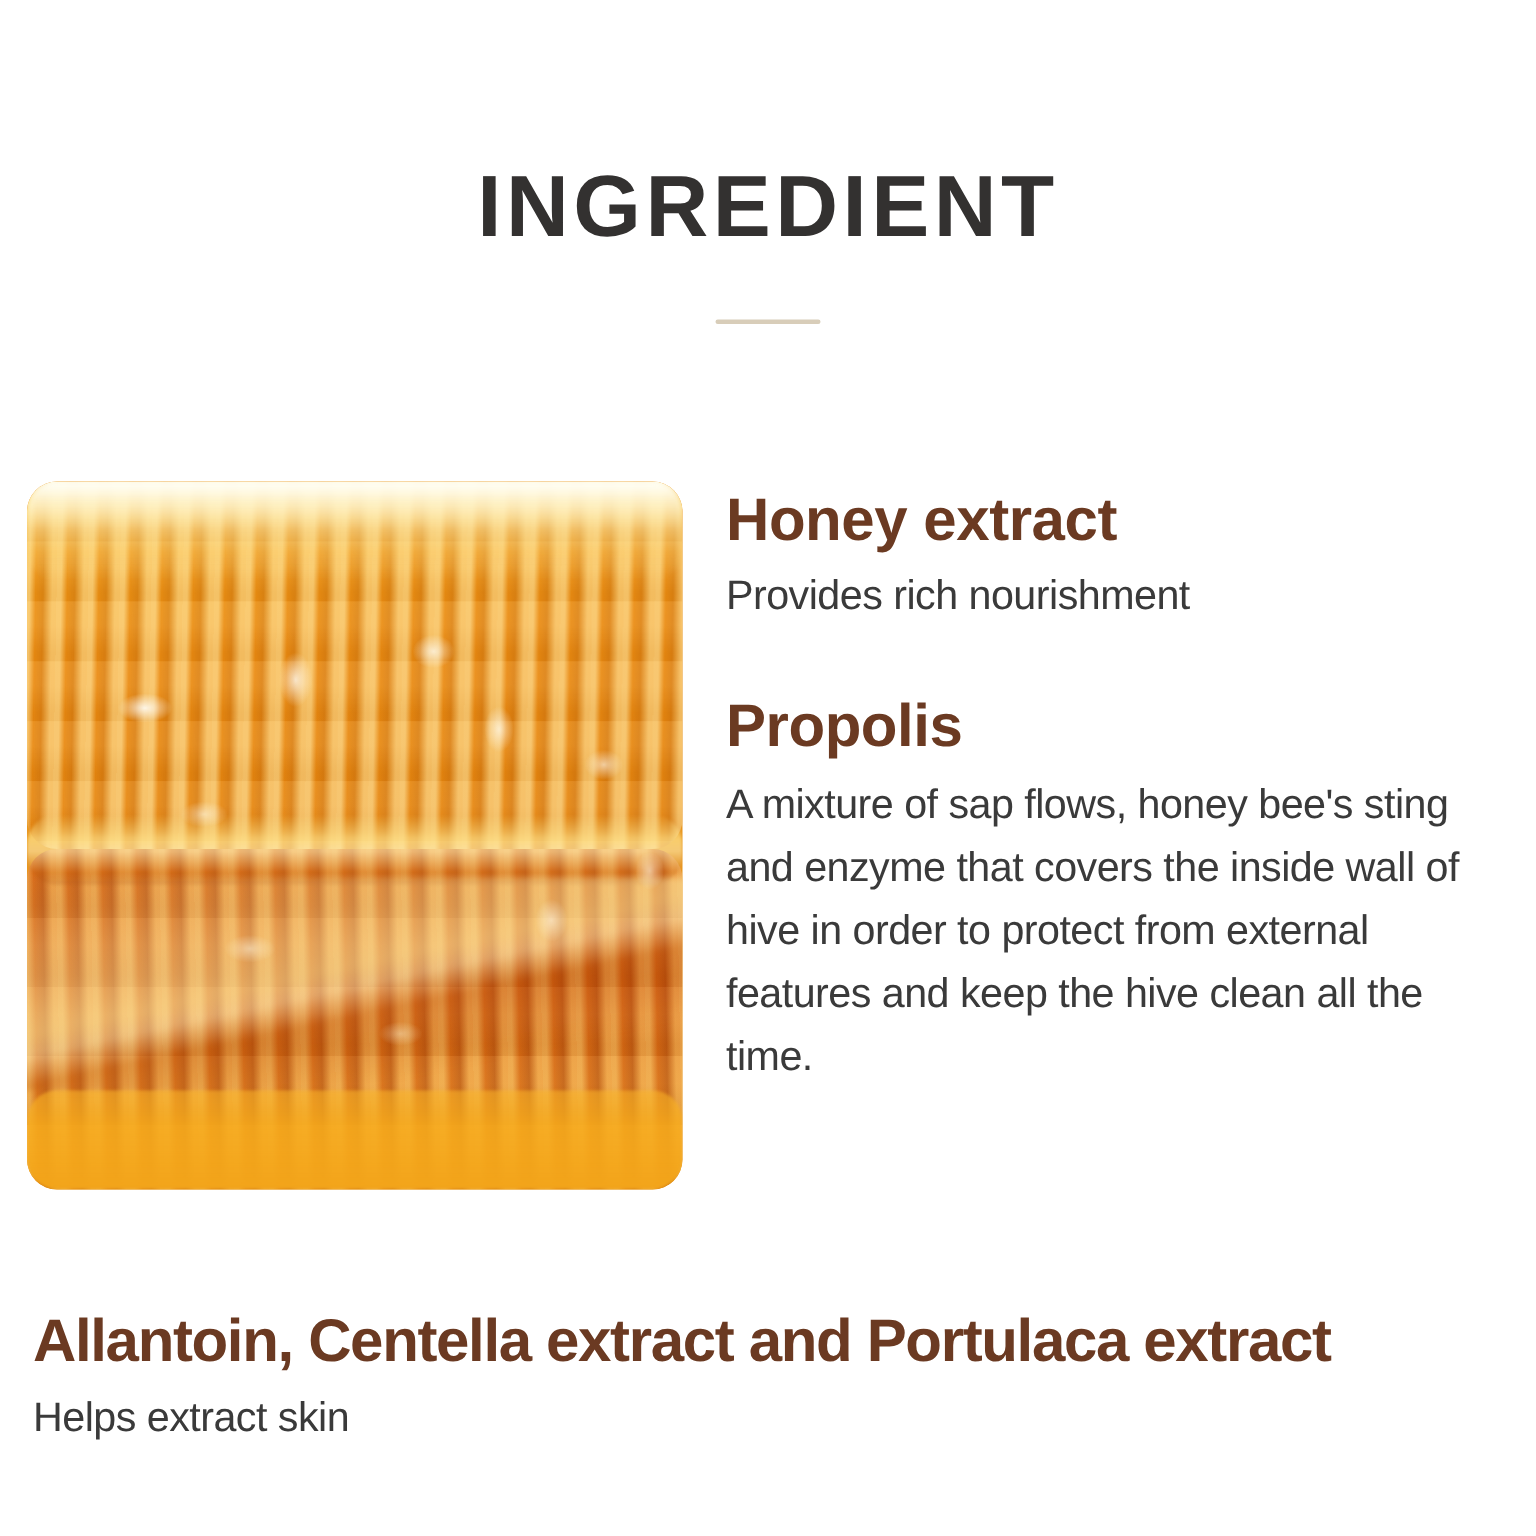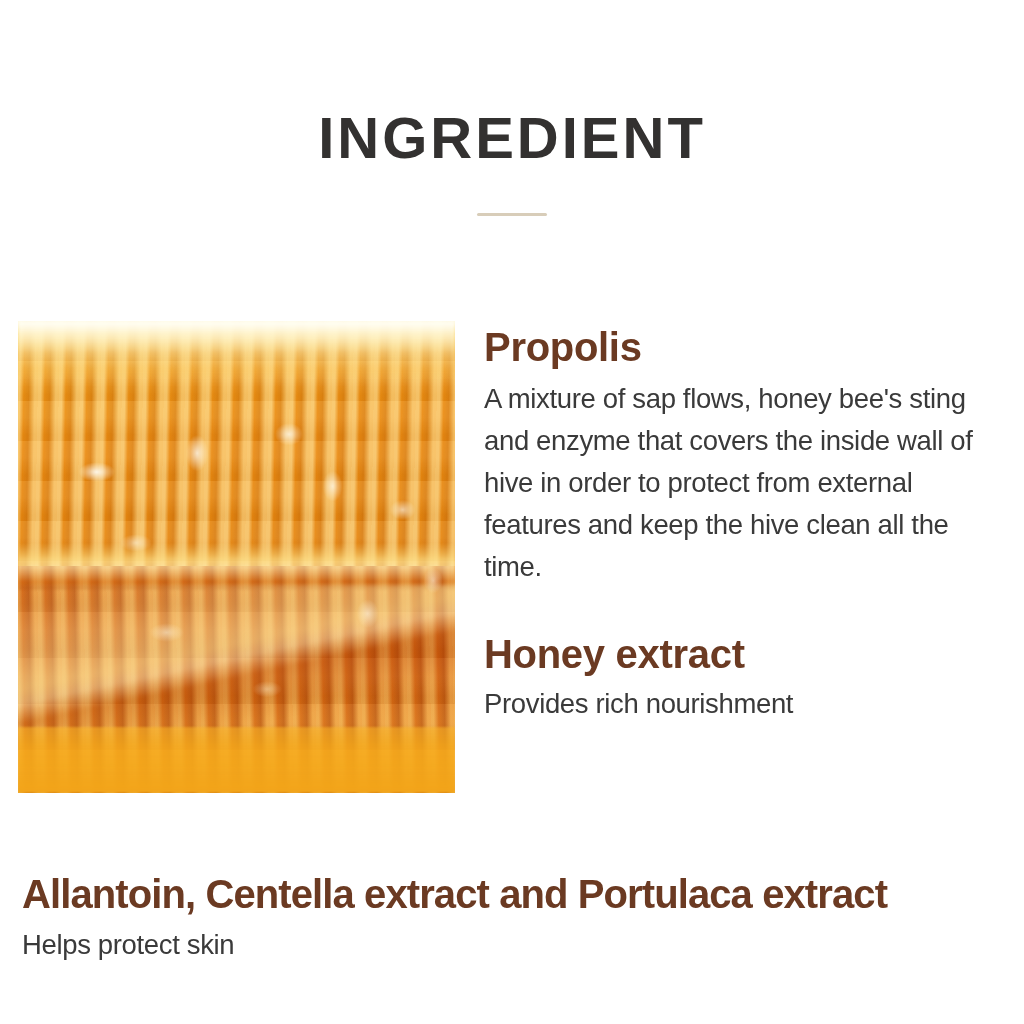--- a/index.html
+++ b/index.html
@@ -1,16 +1,16 @@
 <!DOCTYPE html>
 <html><head>
 <meta charset="utf-8">
 <title>Ingredient Panel</title>
 <style>
-  * { box-sizing: border-box; margin: 0; padding: 0; }
+  * { box-sizing: border-box; margin: 0; padding: 0; border-radius: 20px; }
 
   html, body {
     width: 1024px;
     height: 1024px;
     background: #ffffff;
     font-family: "Liberation Sans", sans-serif;
     overflow: hidden;
   }
 
   .page {
@@ -244,30 +244,30 @@
     <div class="hc-layer hc-lower"></div>
     <div class="hc-layer hc-ridge"></div>
     <div class="hc-layer hc-diagonal"></div>
     <div class="hc-layer hc-pool"></div>
     <div class="hc-layer hc-crust"></div>
     <div class="hc-layer hc-gloss"></div>
   </div>
 
   <div class="ingredient-column">
 
+    <div class="ing-block ing-block-2">
+      <div class="ing-heading">Honey extract</div>
+      <div class="ing-body">Provides rich nourishment</div>
+    </div>
+
     <div class="ing-block ing-block-1">
       <div class="ing-heading">Propolis</div>
       <div class="ing-body">A mixture of sap flows, honey bee's sting and enzyme that covers the inside wall of hive in order to protect from external features and keep the hive clean all the time.</div>
     </div>
 
-    <div class="ing-block ing-block-2">
-      <div class="ing-heading">Honey extract</div>
-      <div class="ing-body">Provides rich nourishment</div>
-    </div>
-
   </div>
 
   <div class="bottom-section">
     <div class="bottom-heading">Allantoin, Centella extract and Portulaca extract</div>
-    <div class="bottom-body">Helps protect skin</div>
+    <div class="bottom-body">Helps extract skin</div>
   </div>
 
 </div>
 
 </body></html>

